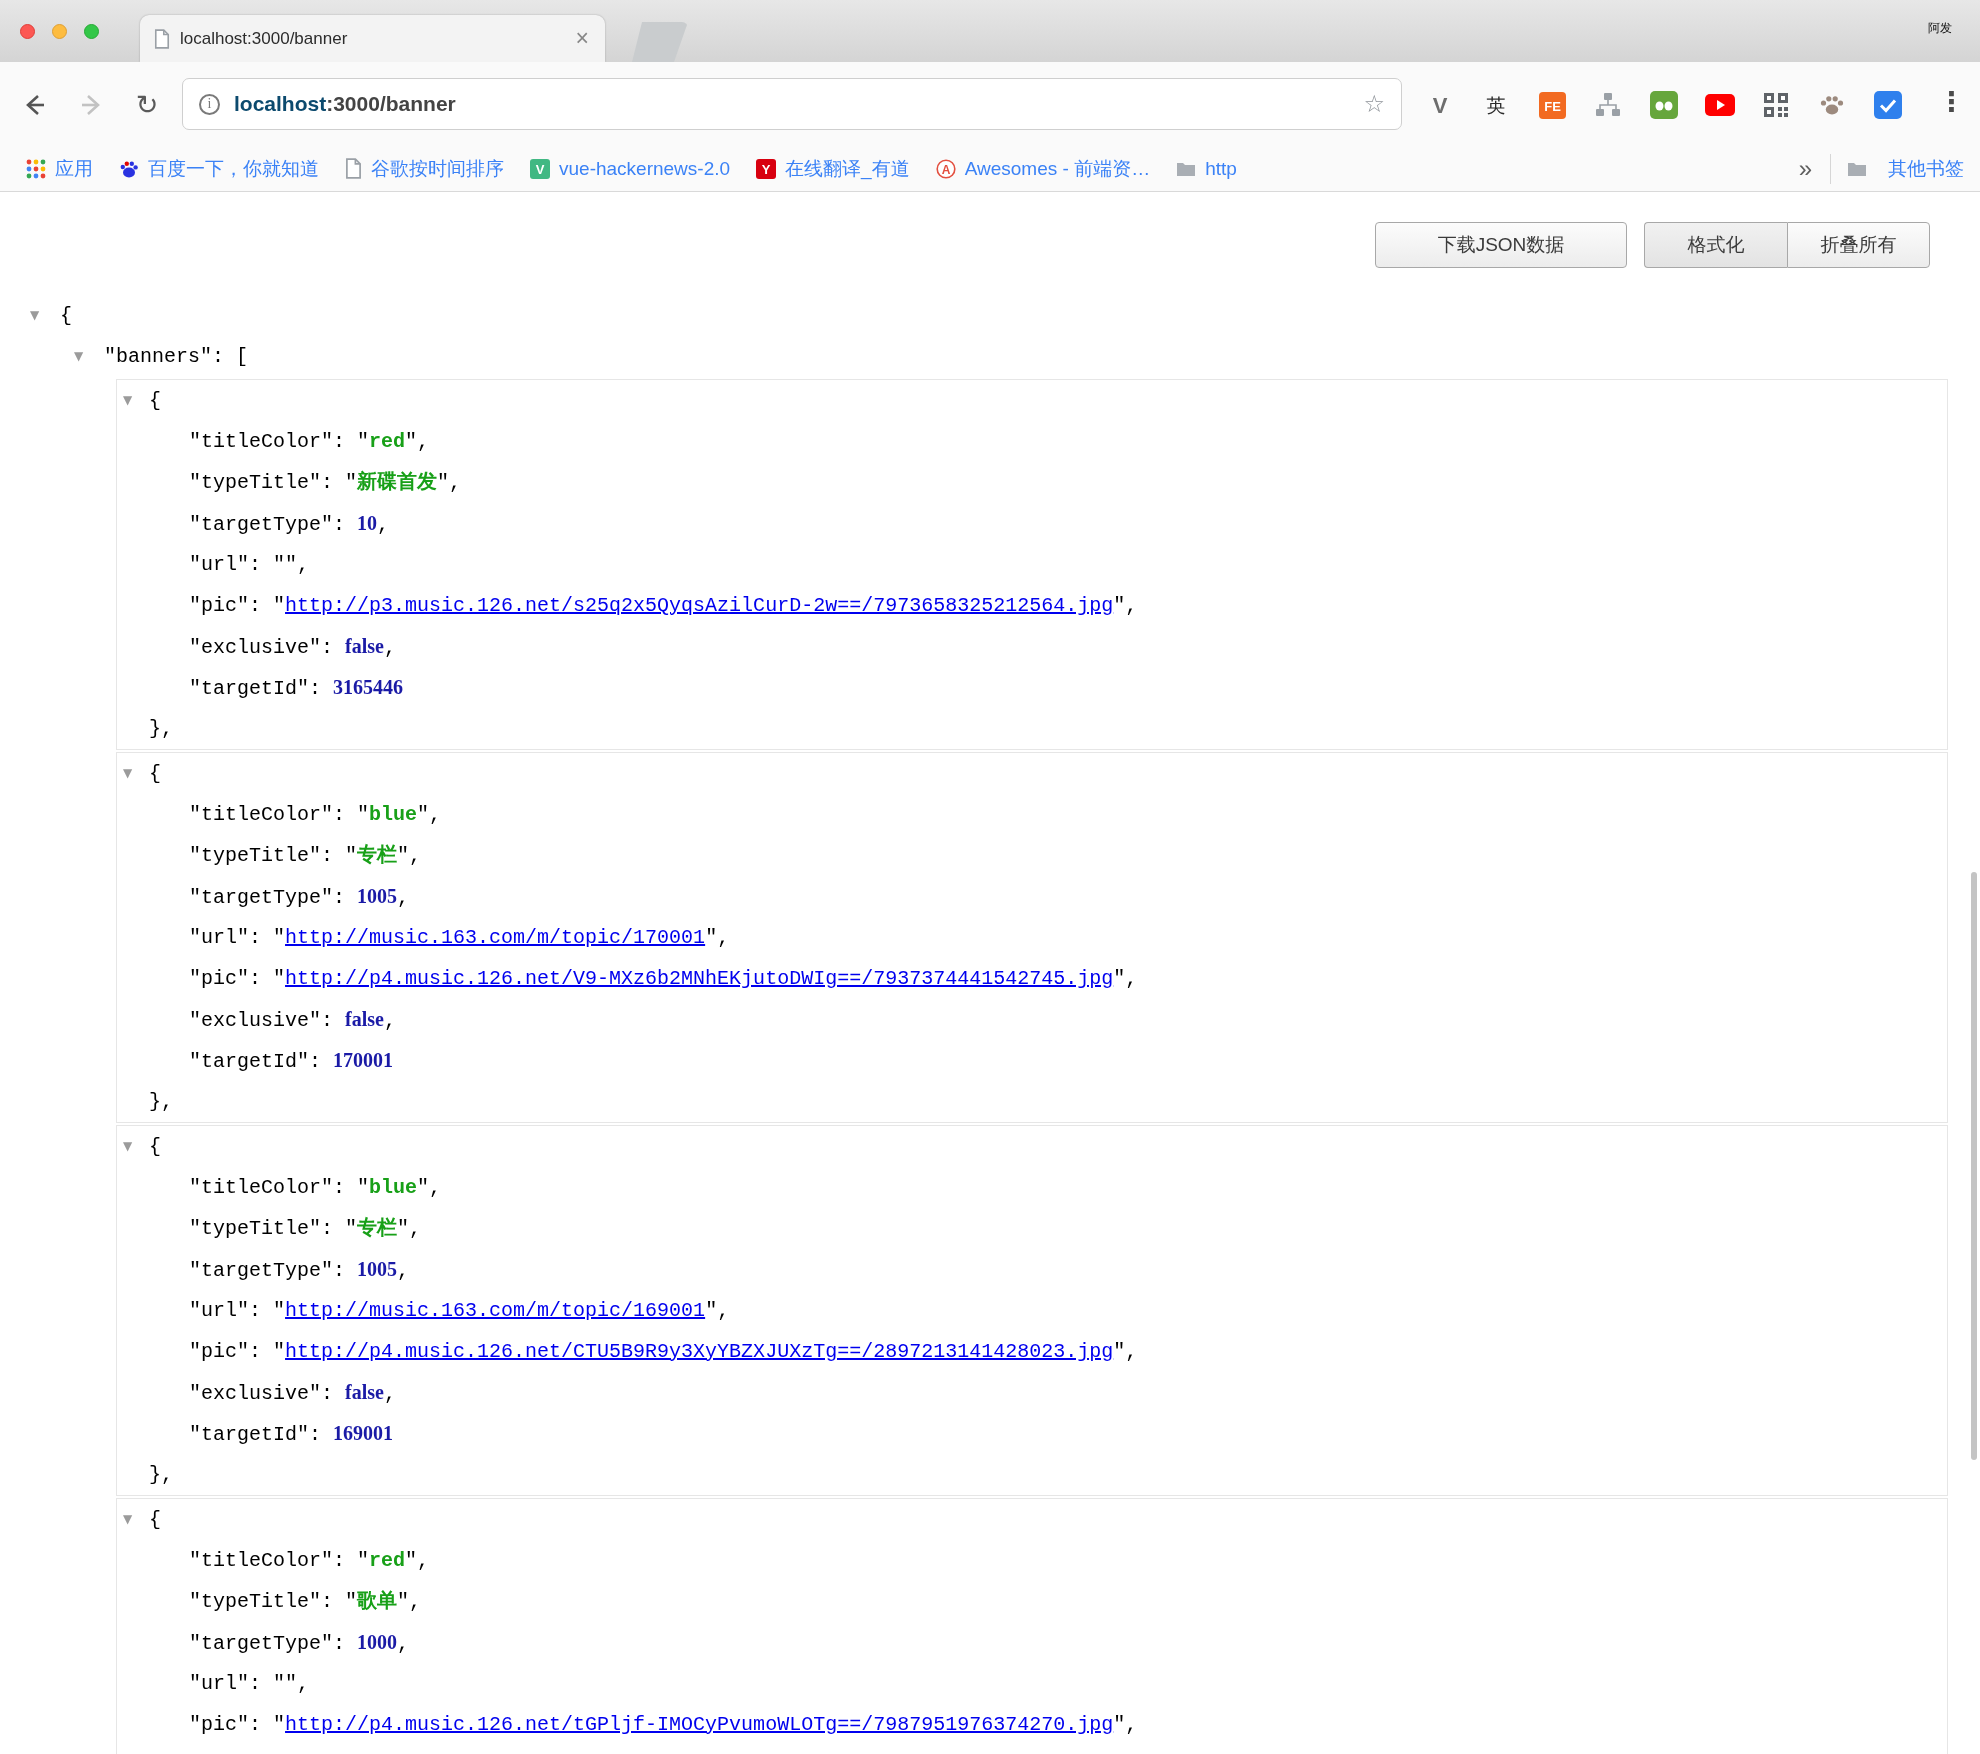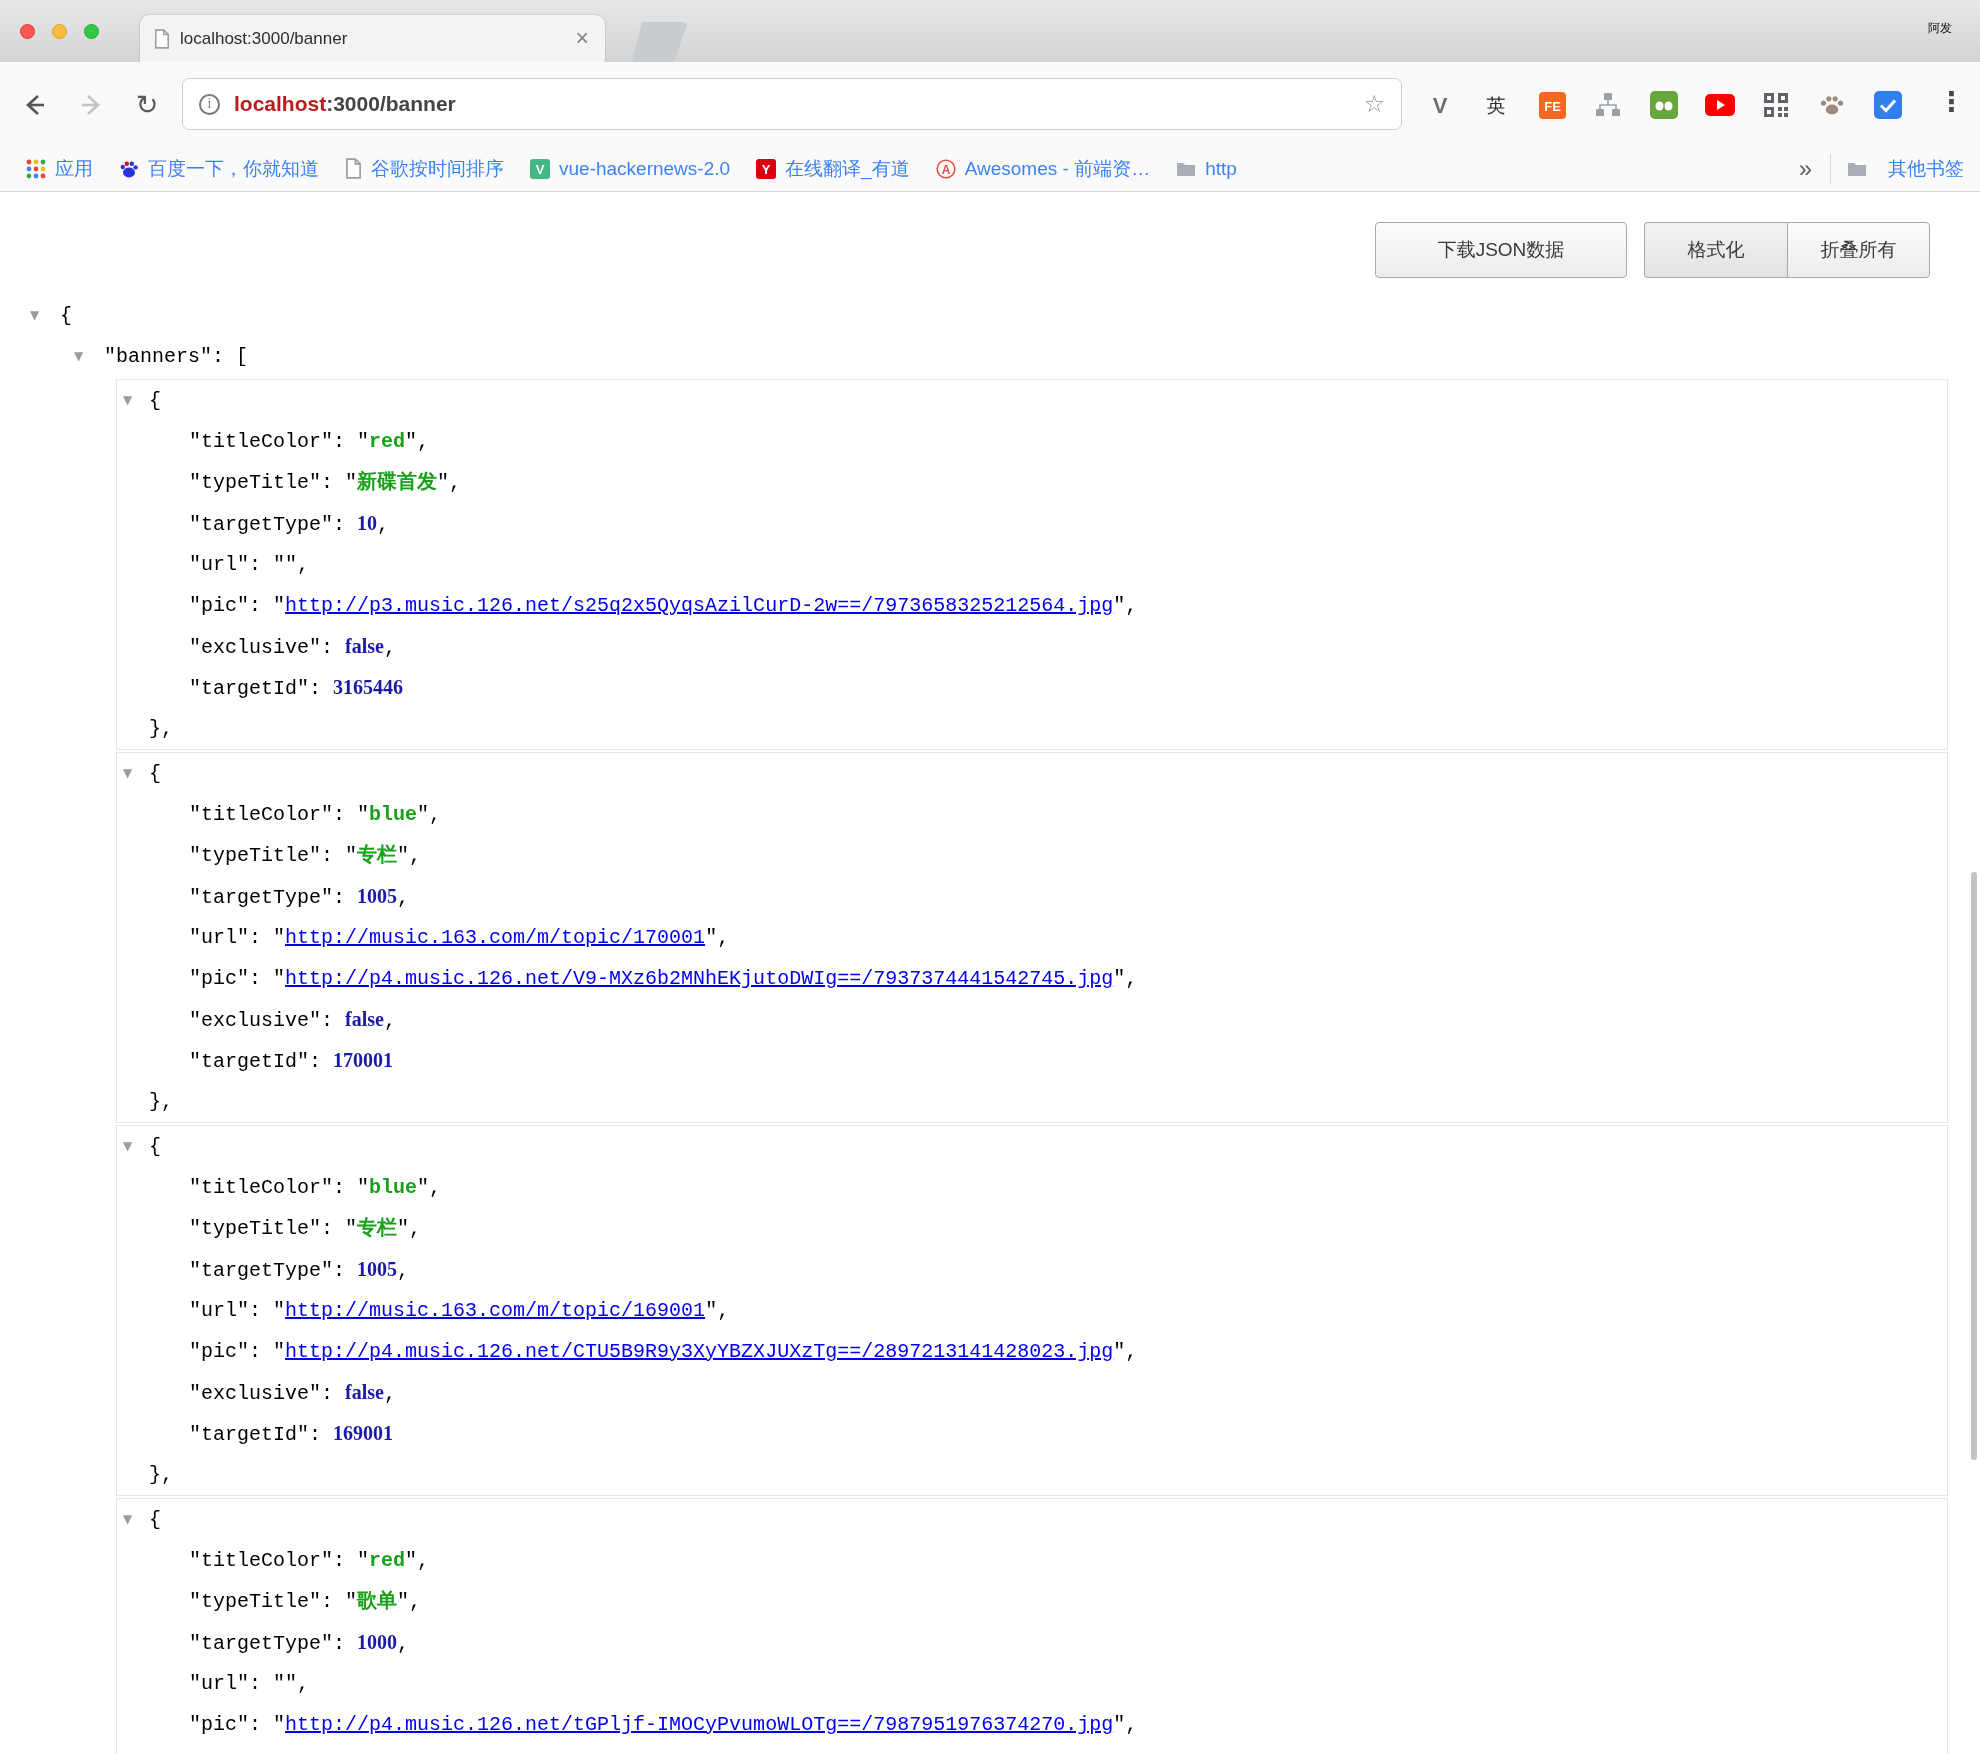--- a/index.html
+++ b/index.html
@@ -24,40 +24,40 @@
 
   
   .toolbar{position:relative;height:84px;background:#FAFAFA;}
   .navbtn{position:absolute;top:26px;width:34px;height:34px;display:flex;align-items:center;justify-content:center;}
   .nav-back{left:18px;} .nav-fwd{left:74px;} .nav-reload{left:130px;font-size:27px;color:#5a5a5a;}
   .omnibox{position:absolute;left:182px;top:16px;width:1220px;height:52px;background:#fff;
     border:1px solid #CFCFCF;border-radius:7px;display:flex;align-items:center;padding:0 16px;gap:14px;}
   .info-ico{width:21px;height:21px;border:2px solid #7a7a7a;border-radius:50%;color:#7a7a7a;
     font-size:14px;font-family:"Liberation Serif",serif;display:flex;align-items:center;justify-content:center;flex:none;}
   .url{font-size:21px;white-space:nowrap;overflow:hidden;flex:1;}
-  .url .host{color:#b91c1c;font-weight:bold;}
+  .url .host{color:#0c4a6e;font-weight:bold;}
   .url .path{color:#444;font-weight:bold;}
   .star{font-size:24px;color:#8d9298;flex:none;}
   .extensions{position:absolute;left:1424px;top:26px;display:flex;gap:24px;align-items:center;height:34px;}
   .ext{width:32px;height:32px;display:flex;align-items:center;justify-content:center;}
   .menu-dots{position:absolute;left:1938px;top:24px;font-size:27px;color:#4a4a4a;font-weight:bold;}
 
   
   .bookmarks{height:46px;background:#FAFAFA;border-bottom:1px solid #D9D9D9;
     display:flex;align-items:center;padding:0 16px;gap:6px;}
   .bm{display:flex;align-items:center;gap:9px;padding:0 10px;height:34px;border-radius:4px;white-space:nowrap;}
   .bm-ico{display:flex;align-items:center;}
   .bm-label{font-size:19px;color:#3b82f6;}
   .bm-overflow{margin-left:auto;font-size:24px;color:#5f5f5f;padding:0 12px;}
   .other-bm{display:flex;align-items:center;gap:21px;padding-left:16px;height:30px;border-left:1px solid #D6D6D6;}
 
   
   .content{position:relative;height:1562px;background:#fff;}
   .actions{position:absolute;top:30px;right:50px;display:flex;gap:17px;}
-  .chrome-btn{height:56px;font-size:19px;color:#3b3b3b;font-family:inherit;
+  .chrome-btn{height:46px;font-size:19px;color:#3b3b3b;font-family:inherit;
     background:linear-gradient(#FCFCFC,#ECECEC);border:1px solid #A8A8A8;border-radius:4px;padding:0 20px;}
   .download-btn{width:252px;}
   .seg{display:flex;}
   .seg .chrome-btn{border-radius:0;width:143px;}
   .seg .chrome-btn:first-child{border-radius:4px 0 0 4px;border-right:none;background:linear-gradient(#F1F1F1,#E3E3E3);}
   .seg .chrome-btn:last-child{border-radius:0 4px 4px 0;}
 
   
   #json-tree{position:absolute;top:103px;left:0;right:0;
     font-family:"Liberation Mono","DejaVu Sans Mono",monospace;font-size:20px;color:#000;}

